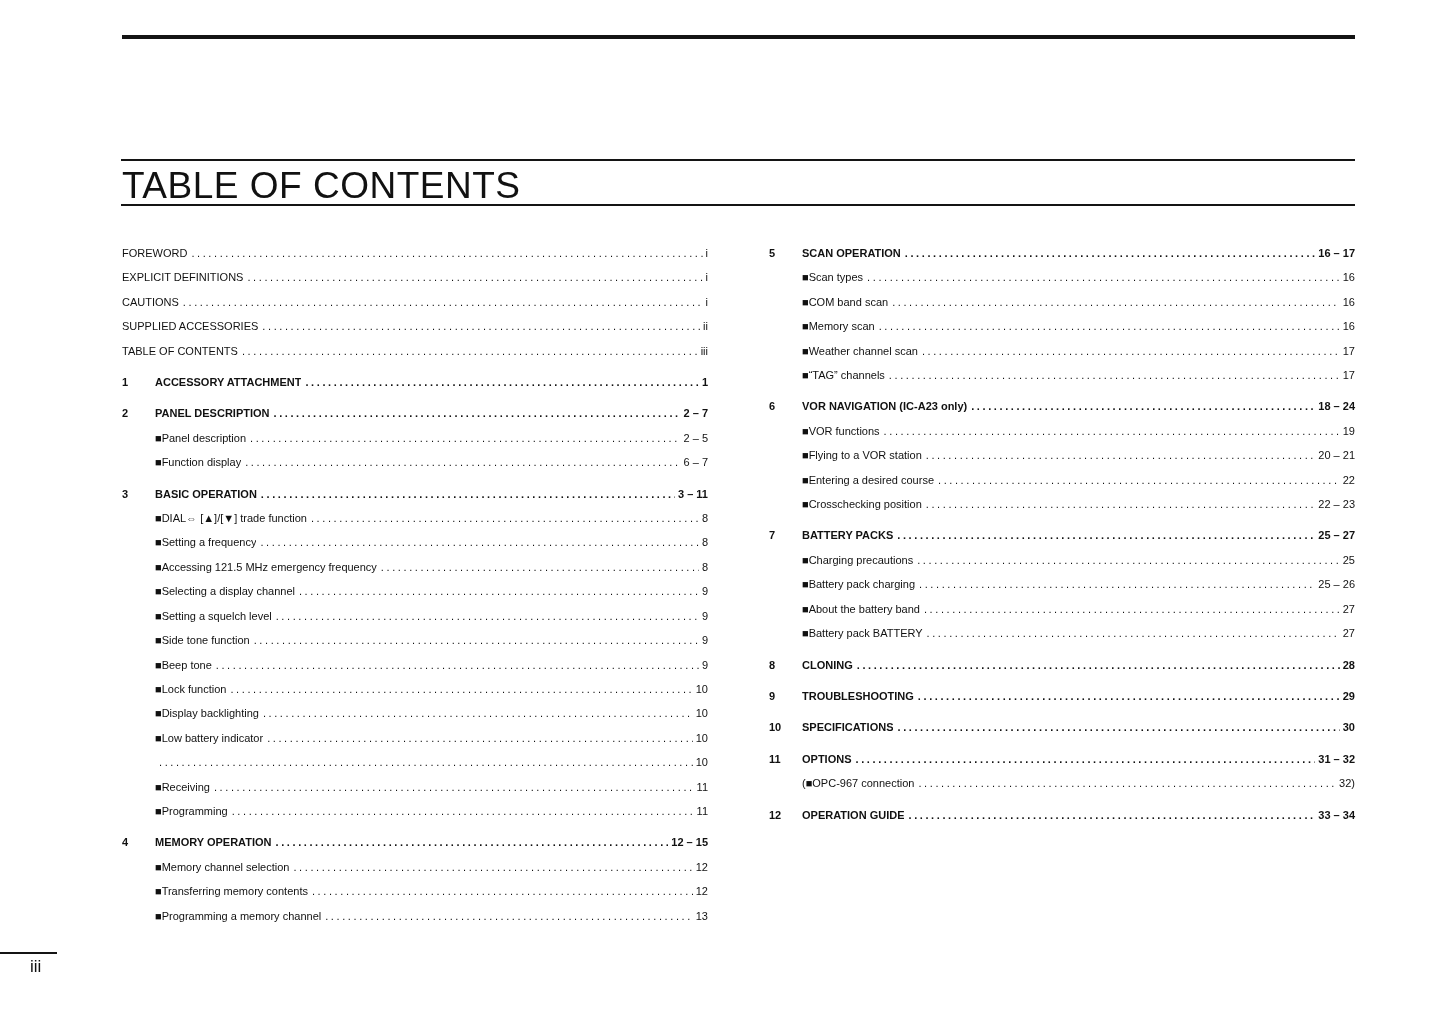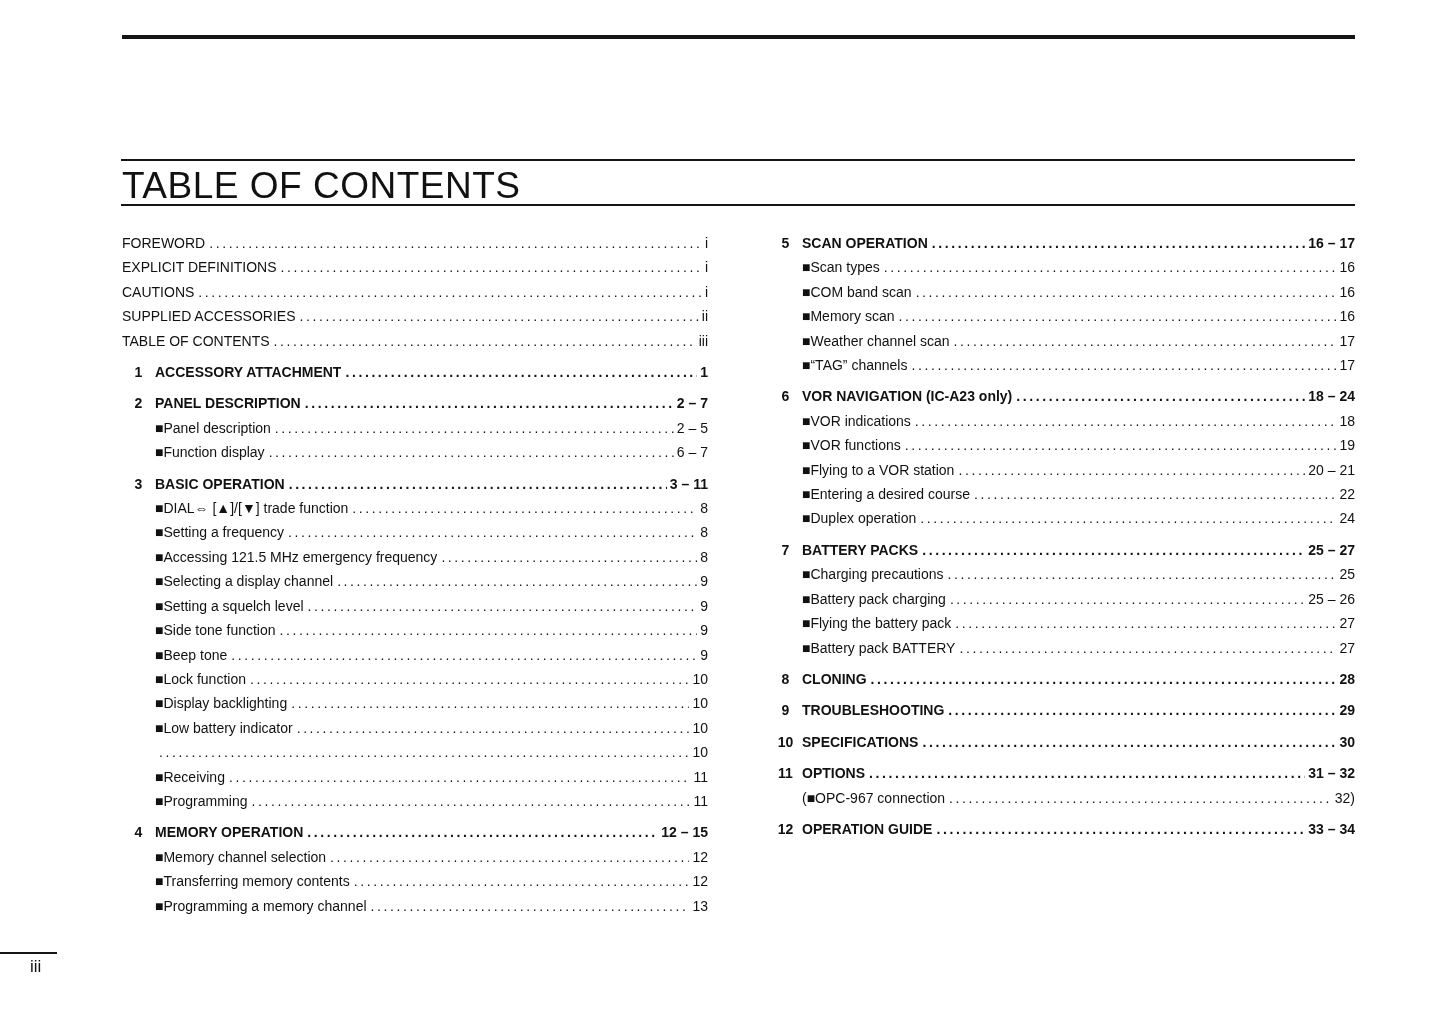--- a/index.html
+++ b/index.html
@@ -44,24 +44,23 @@
     position: absolute;
     left: 121px;
     top: 204px;
     width: 1234px;
     height: 2px;
     background: #141414;
   }
 
   .col {
     position: absolute;
-    top: 231px;
+    top: 241px;
     width: 586px;
-    font-size: 14px;
-    text-align: center;
+    font-size: 11px;
   }
   .col-left  { left: 122px; }
   .col-right { left: 769px; }
 
   .row {
     display: flex;
     align-items: baseline;
     line-height: 24.4px;
     white-space: nowrap;
   }
@@ -285,62 +284,57 @@
         <span class="leader"></span>
         <span class="pg">17</span>
       </div>
       <div class="row chapter">
         <span class="num">6</span>
         <span class="label">VOR NAVIGATION (IC-A23 only)</span>
         <span class="leader"></span>
         <span class="pg">18 – 24</span>
       </div>
       <div class="row sub">
-        <span class="label">■VOR indications</span>
-        <span class="leader"></span>
-        <span class="pg">18</span>
-      </div>
-      <div class="row sub">
         <span class="label">■VOR functions</span>
         <span class="leader"></span>
         <span class="pg">19</span>
       </div>
       <div class="row sub">
         <span class="label">■Flying to a VOR station</span>
         <span class="leader"></span>
         <span class="pg">20 – 21</span>
       </div>
       <div class="row sub">
         <span class="label">■Entering a desired course</span>
         <span class="leader"></span>
         <span class="pg">22</span>
       </div>
       <div class="row sub">
-        <span class="label">■Duplex operation</span>
-        <span class="leader"></span>
-        <span class="pg">24</span>
+        <span class="label">■Crosschecking position</span>
+        <span class="leader"></span>
+        <span class="pg">22 – 23</span>
       </div>
       <div class="row chapter">
         <span class="num">7</span>
         <span class="label">BATTERY PACKS</span>
         <span class="leader"></span>
         <span class="pg">25 – 27</span>
       </div>
       <div class="row sub">
         <span class="label">■Charging precautions</span>
         <span class="leader"></span>
         <span class="pg">25</span>
       </div>
       <div class="row sub">
         <span class="label">■Battery pack charging</span>
         <span class="leader"></span>
         <span class="pg">25 – 26</span>
       </div>
       <div class="row sub">
-        <span class="label">■Flying the battery pack</span>
+        <span class="label">■About the battery band</span>
         <span class="leader"></span>
         <span class="pg">27</span>
       </div>
       <div class="row sub">
         <span class="label">■Battery pack BATTERY</span>
         <span class="leader"></span>
         <span class="pg">27</span>
       </div>
       <div class="row chapter">
         <span class="num">8</span>

